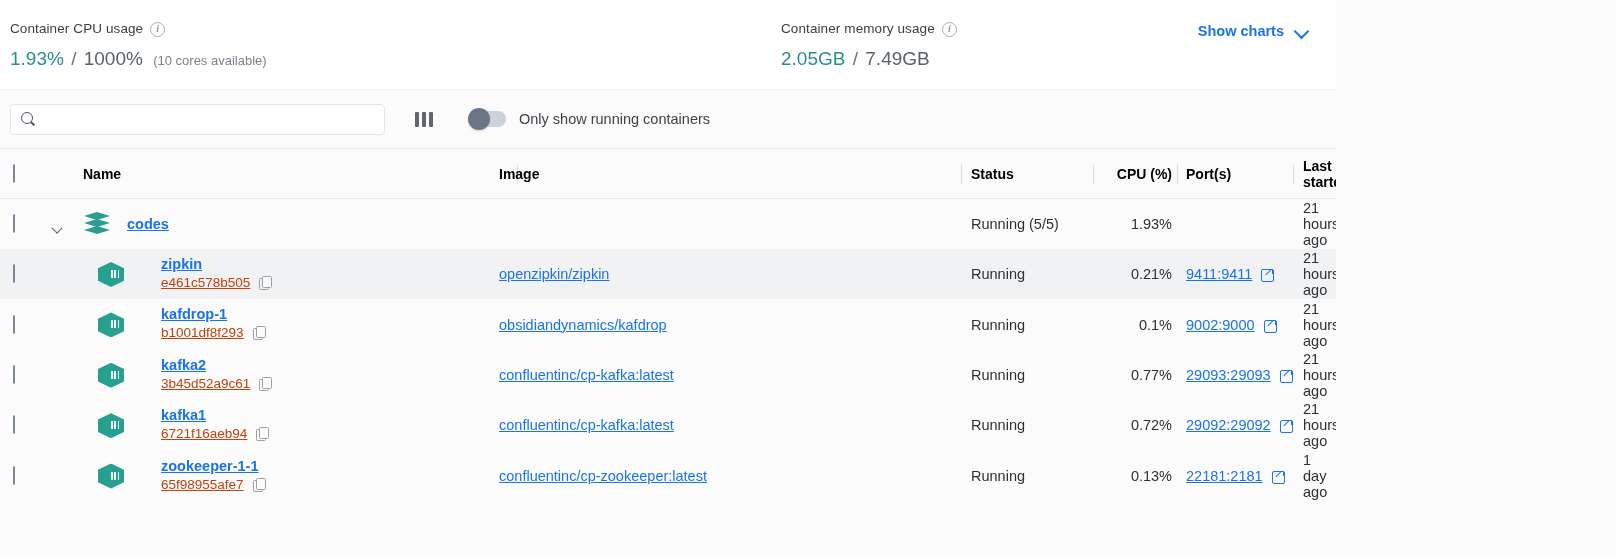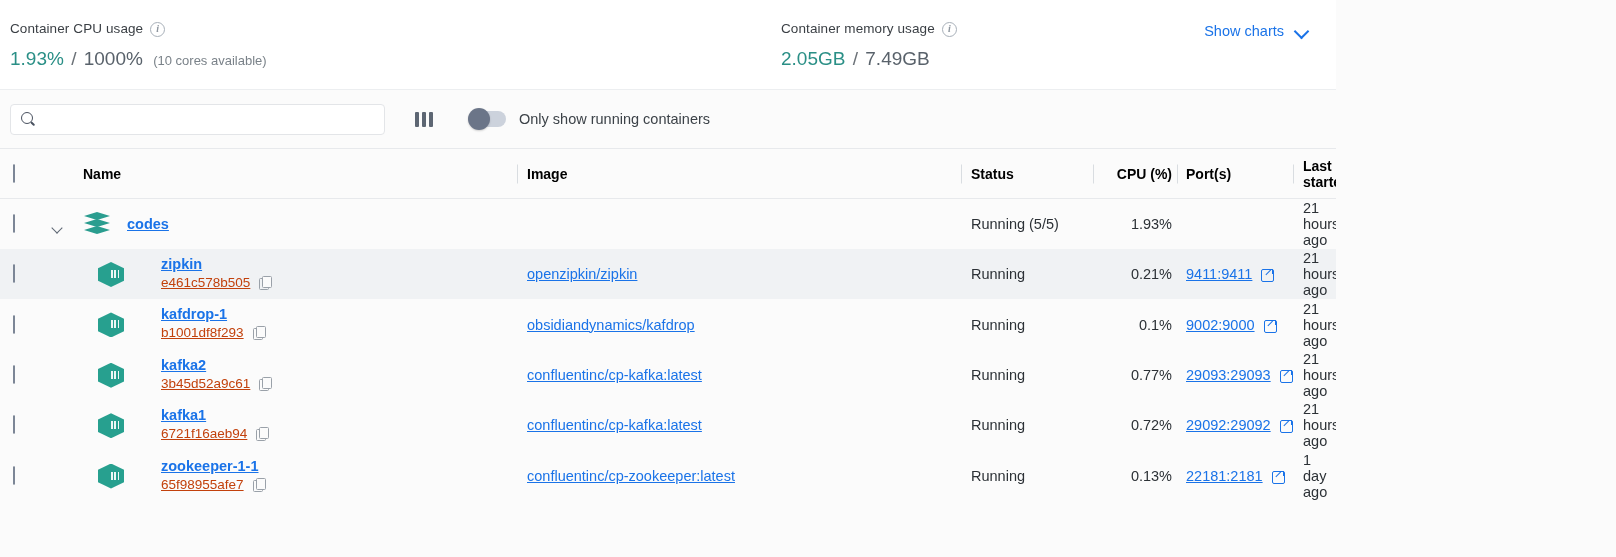--- a/index.html
+++ b/index.html
@@ -37,21 +37,21 @@
   }
   .stat-value { margin-top: 9px; font-size: 19px; line-height: 23px; }
   .stat-used { color: #2a8f86; font-weight: 400; }
   .stat-sep  { color: #6b7177; padding: 0 2px; }
   .stat-total{ color: #59626b; }
   .stat-note { font-size: 13px; color: #7a8289; margin-left: 5px; }
 
   .show-charts {
     position: absolute; top: 23px; right: 28px;
     display: flex; align-items: center; gap: 11px;
-    color: #1a73e8; font-size: 14.5px; cursor: pointer; user-select: none;
+    color: #1a73e8; font-size: 14.5px; cursor: pointer; user-select: none; font-weight: bold;
   }
   .chev { width: 13px; height: 13px; position: relative; }
   .chev::before {
     content:""; position:absolute; left:1px; top:1px;
     width: 9px; height: 9px;
     border-right: 2.2px solid #1a73e8; border-bottom: 2.2px solid #1a73e8;
     transform: rotate(45deg);
   }
 
   
@@ -117,21 +117,21 @@
   .row.hover { background: #f0f2f4; }
   .row.stack { height: 50px; }
 
   .cell { position: absolute; }
   .c-check   { left: 13px; }
   .c-chev    { left: 52px; }
   .c-icon    { left: 84px; }
   .c-icon-sub{ left: 98px; }
   .c-name    { left: 83px; }
   .c-name-sub{ left: 141px; }
-  .c-image   { left: 527px; }
+  .c-image   { left: 499px; }
   .c-status  { left: 971px; }
   .c-cpu     { left: 1100px; width: 72px; text-align: right; }
   .c-ports   { left: 1186px; }
   .c-started { left: 1303px; }
 
   .checkbox {
     width: 16px; height: 16px; border: 1.6px solid #7c8696;
     border-radius: 2.5px; background: transparent; cursor: pointer;
   }
   .row-chev { width: 12px; height: 12px; position: relative; cursor: pointer; }

